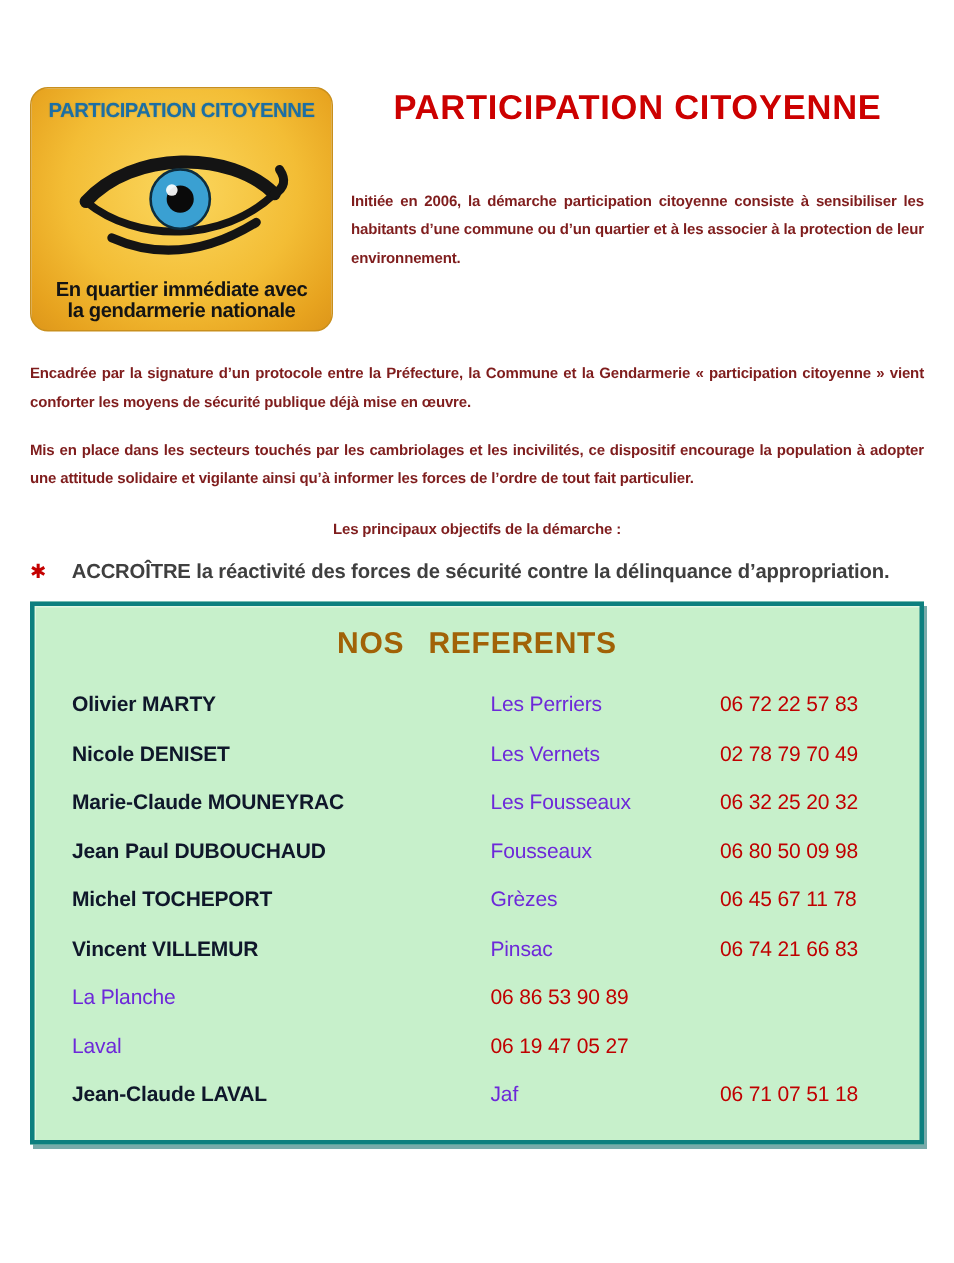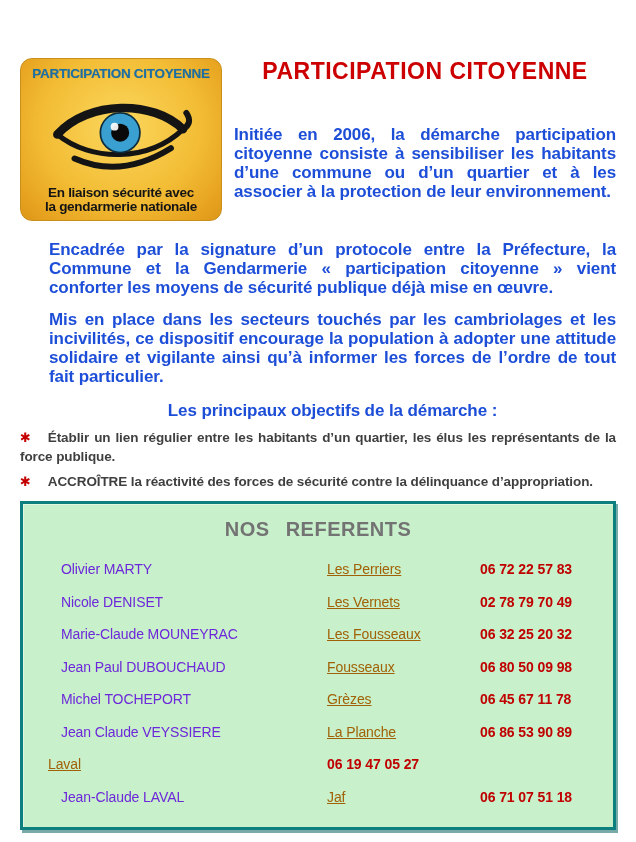--- a/index.html
+++ b/index.html
@@ -28,91 +28,88 @@
     text-align:center; letter-spacing:-0.3px;
   }
 
   
   .doc-title {
     margin:38px 0 0 0; text-align:center;
     color:#cc0000; font-size:23px; font-weight:bold; letter-spacing:0.5px;
     white-space:nowrap;
   }
   .body-text {
-    color:#1d4ed8; font-weight:bold; font-size:17px; line-height:19px;
-    text-align:justify; letter-spacing:-0.1px; margin:13px 0;padding-left:29px;
+    color:#7f1d1d; font-weight:bold; font-size:10px; line-height:19px;
+    text-align:justify; letter-spacing:-0.1px; margin:13px 0;
   }
   .para1 { margin-top:40px; }
   .header::after { content:""; display:block; clear:both; }
   .objectives { margin-top:15px; margin-bottom:8px; text-align:center; }
 
   .bullet { margin:6px 0; color:#3f3f3f; font-weight:bold; font-size:13.5px;
             line-height:19px; text-align:justify; letter-spacing:-0.1px; }
   .star { color:#c40000; font-family:"DejaVu Sans", sans-serif; font-size:13px;
           margin-right:17px; }
 
   
   .referents-box {
     margin-top:10px; width:596px; box-sizing:border-box;
     background:#c7f0cb;
     border:3px solid #0d7f7f;
     box-shadow:2px 3px 0 rgba(10,100,100,.55), inset 1px 1px 0 rgba(255,255,255,.45);
     padding:12px 0 14px 0;
   }
   .ref-heading {
     margin:2px 0 12px 0; text-align:center;
-    color:#737373; font-size:20px; font-weight:bold; word-spacing:10px; letter-spacing:0.5px;
+    color:#a16207; font-size:20px; font-weight:bold; word-spacing:10px; letter-spacing:0.5px;
   }
   .ref-row {
     display:grid; grid-template-columns:279px 153px 1fr;
     align-items:center; height:32.5px; padding:0 25px;
     font-size:14px; letter-spacing:-0.1px;
   }
-  .ref-name  { color:#6d28d9; font-weight:normal;margin-left:13px; }
-  .ref-place { color:#a16207; font-weight:normal;text-decoration:underline; }
-  .ref-phone { color:#c00000; font-weight:bold; }
+  .ref-name  { color:#0f172a; font-weight:bold; }
+  .ref-place { color:#6d28d9; font-weight:normal; }
+  .ref-phone { color:#c00000; font-weight:normal; }
 </style>
 </head>
 <body>
 
 <div class="page">
 
   <div class="header">
 
     <div class="logo">
       <div class="logo-title">PARTICIPATION CITOYENNE</div>
       <svg class="logo-eye" viewBox="0 0 160 100" xmlns="http://www.w3.org/2000/svg">
         <path d="M6,54 C42,14 118,14 152,48" fill="none" stroke="#141414" stroke-width="10" stroke-linecap="round"></path>
         <path d="M6,54 C45,86 112,86 152,48" fill="none" stroke="#141414" stroke-width="6" stroke-linecap="round"></path>
         <path d="M152,48 q12,-7 4,-19" fill="none" stroke="#141414" stroke-width="7" stroke-linecap="round"></path>
         <circle cx="79" cy="52" r="23" fill="#3aa0d2" stroke="#0d2d3f" stroke-width="2"></circle>
         <circle cx="79" cy="52" r="10.5" fill="#0a0a0a"></circle>
         <circle cx="72.5" cy="45" r="4.5" fill="#ffffff" opacity="0.92"></circle>
         <path d="M26,82 Q80,106 138,70" fill="none" stroke="#141414" stroke-width="7" stroke-linecap="round"></path>
       </svg>
       <div class="logo-caption">
-        <div>En liaison sécurité avec</div>
+        <div>En quartier immédiate avec</div>
         <div>la gendarmerie nationale</div>
       </div>
     </div>
 
     <h1 class="doc-title">PARTICIPATION CITOYENNE</h1>
 
     <p class="body-text para1">Initiée en 2006, la démarche participation citoyenne consiste à sensibiliser les habitants d’une commune ou d’un quartier et à les associer à la protection de leur environnement.</p>
   </div>
 
   <p class="body-text">Encadrée par la signature d’un protocole entre la Préfecture, la Commune et la Gendarmerie « participation citoyenne » vient conforter les moyens de sécurité publique déjà mise en œuvre.</p>
 
   <p class="body-text">Mis en place dans les secteurs touchés par les cambriolages et les incivilités, ce dispositif encourage la population à adopter une attitude solidaire et vigilante ainsi qu’à informer les forces de l’ordre de tout fait particulier.</p>
 
   <p class="body-text objectives">Les principaux objectifs de la démarche :</p>
 
-  <div class="bullet">
-    <span class="star">✱</span><span>Établir un lien régulier entre les habitants d’un quartier, les élus les représentants de la force publique.</span>
-  </div>
   <div class="bullet">
     <span class="star">✱</span><span>ACCROÎTRE la réactivité des forces de sécurité contre la délinquance d’appropriation.</span>
   </div>
 
   <div class="referents-box">
     <h2 class="ref-heading">NOS  REFERENTS</h2>
 
     <div class="ref-row">
       <span class="ref-name">Olivier MARTY</span>
       <span class="ref-place">Les Perriers</span>
@@ -132,21 +129,25 @@
       <span class="ref-name">Jean Paul DUBOUCHAUD</span>
       <span class="ref-place">Fousseaux</span>
       <span class="ref-phone">06 80 50 09 98</span>
     </div>
     <div class="ref-row">
       <span class="ref-name">Michel TOCHEPORT</span>
       <span class="ref-place">Grèzes</span>
       <span class="ref-phone">06 45 67 11 78</span>
     </div>
     <div class="ref-row">
-      <span class="ref-name">Jean Claude VEYSSIERE</span>
+      <span class="ref-name">Vincent VILLEMUR</span>
+      <span class="ref-place">Pinsac</span>
+      <span class="ref-phone">06 74 21 66 83</span>
+    </div>
+    <div class="ref-row">
       <span class="ref-place">La Planche</span>
       <span class="ref-phone">06 86 53 90 89</span>
     </div>
     <div class="ref-row">
       <span class="ref-place">Laval</span>
       <span class="ref-phone">06 19 47 05 27</span>
     </div>
     <div class="ref-row">
       <span class="ref-name">Jean-Claude LAVAL</span>
       <span class="ref-place">Jaf</span>

